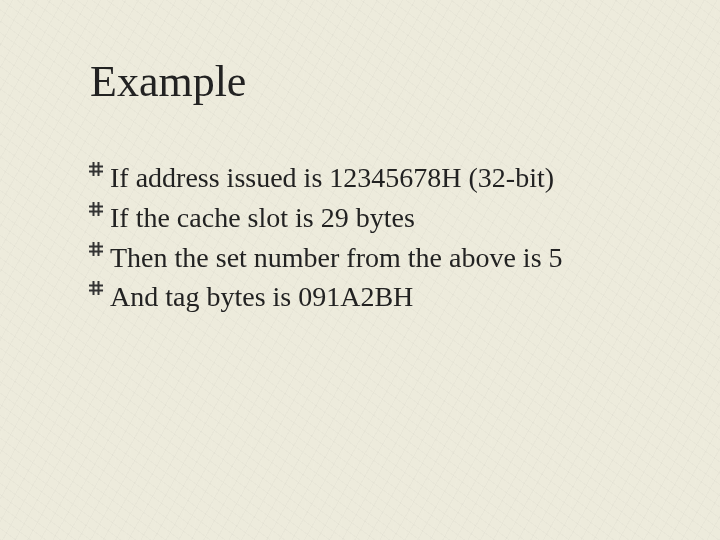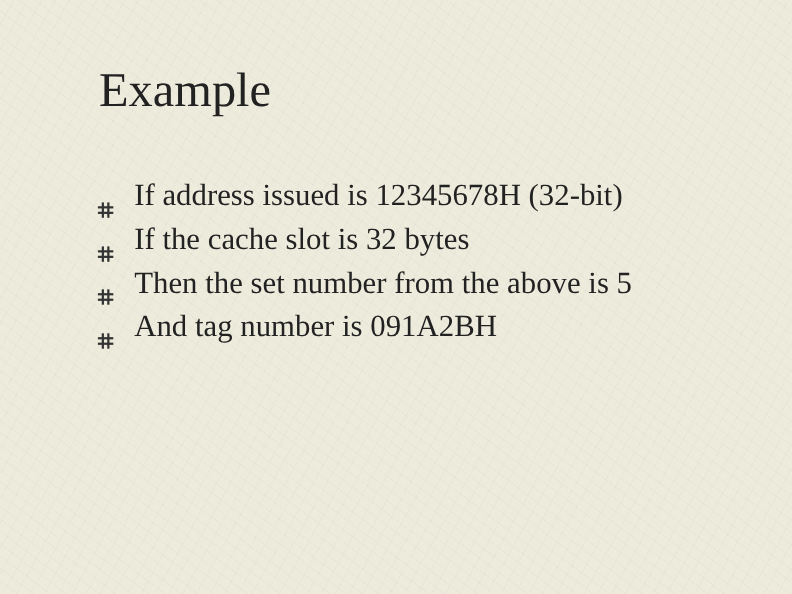--- a/index.html
+++ b/index.html
@@ -35,22 +35,21 @@
   .body {
     position: absolute;
     left: 88px;
     top: 158px;
     right: 60px;
     font-size: 28px;
     line-height: 1.42;
   }
   .item {
     display: flex;
-    align-items: flex-end;
-    gap: 12px;
+    align-items: flex-start;
   }
   .bullet {
     flex: 0 0 auto;
     width: 18px;
     height: 18px;
     margin-right: 4px;
     position: relative;
     top: 3px;
   }
   .bullet svg {
@@ -81,21 +80,21 @@
 
     <div class="item">
       <span class="bullet">
         <svg viewBox="0 0 16 16" width="16" height="16">
           <rect x="1" y="4.5" width="14" height="2" fill="#333"></rect>
           <rect x="1" y="9.5" width="14" height="2" fill="#333"></rect>
           <rect x="4.5" y="1" width="2" height="14" fill="#333"></rect>
           <rect x="9.5" y="1" width="2" height="14" fill="#333"></rect>
         </svg>
       </span>
-      <span class="text">If the cache slot is 32 bytes</span>
+      <span class="text">If the cache slot is 29 bytes</span>
     </div>
 
     <div class="item">
       <span class="bullet">
         <svg viewBox="0 0 16 16" width="16" height="16">
           <rect x="1" y="4.5" width="14" height="2" fill="#333"></rect>
           <rect x="1" y="9.5" width="14" height="2" fill="#333"></rect>
           <rect x="4.5" y="1" width="2" height="14" fill="#333"></rect>
           <rect x="9.5" y="1" width="2" height="14" fill="#333"></rect>
         </svg>
@@ -105,17 +104,17 @@
 
     <div class="item">
       <span class="bullet">
         <svg viewBox="0 0 16 16" width="16" height="16">
           <rect x="1" y="4.5" width="14" height="2" fill="#333"></rect>
           <rect x="1" y="9.5" width="14" height="2" fill="#333"></rect>
           <rect x="4.5" y="1" width="2" height="14" fill="#333"></rect>
           <rect x="9.5" y="1" width="2" height="14" fill="#333"></rect>
         </svg>
       </span>
-      <span class="text">And tag number is 091A2BH</span>
+      <span class="text">And tag bytes is 091A2BH</span>
     </div>
 
   </div>
 </div>
 
 </body></html>

